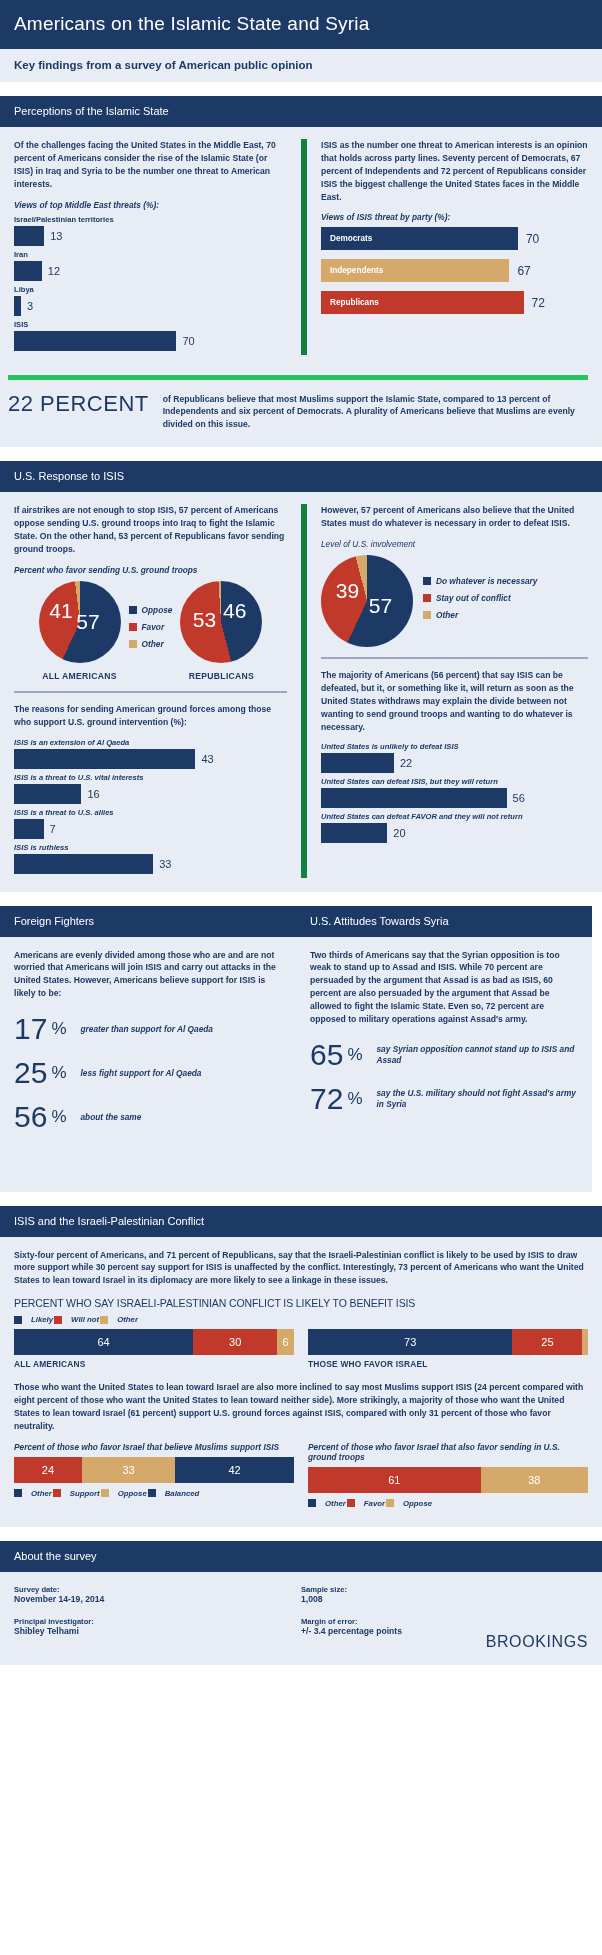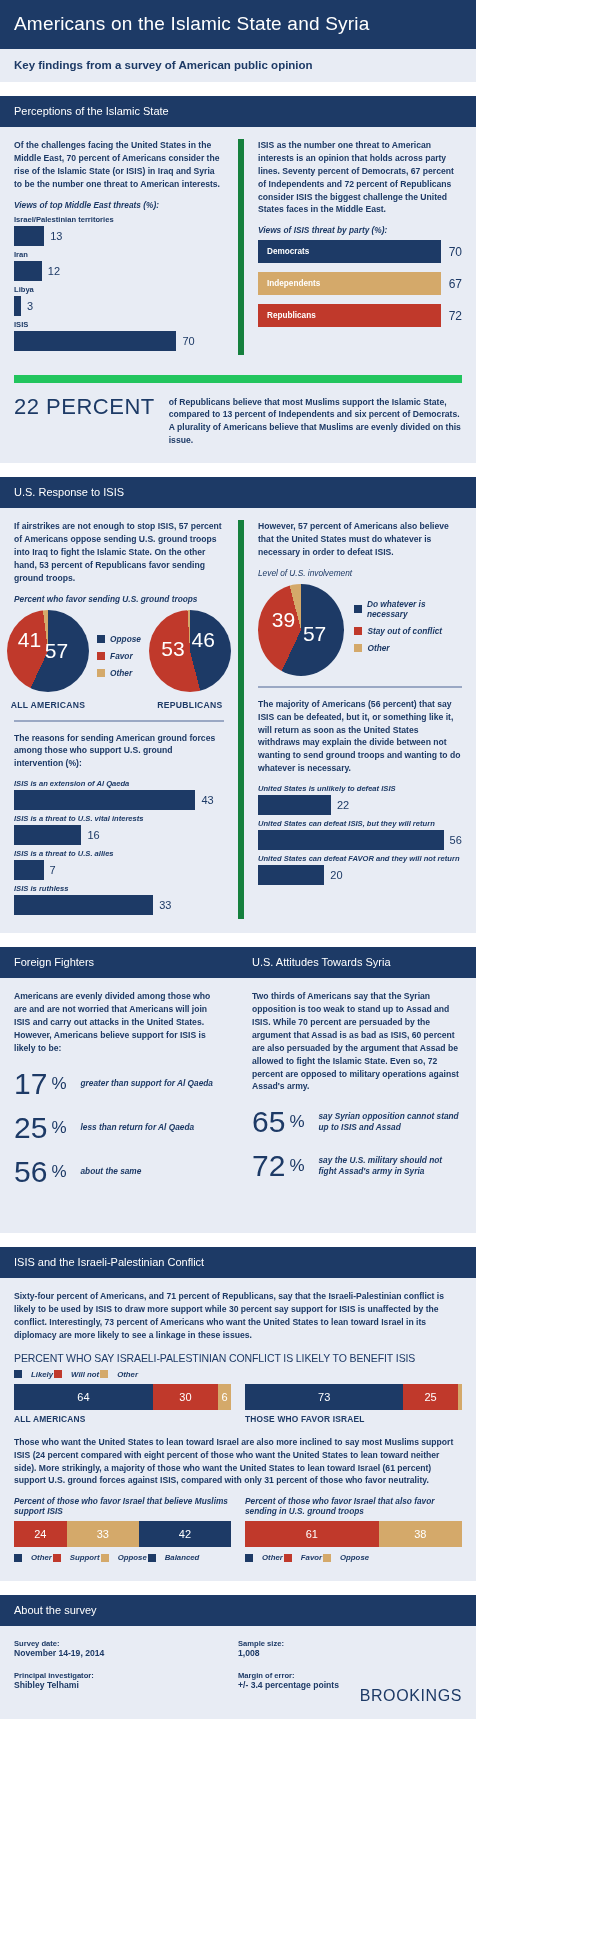--- a/index.html
+++ b/index.html
@@ -3,21 +3,21 @@
 <meta charset="utf-8">
 <style>
   * { box-sizing: border-box; margin: 0; padding: 0; }
   body {
     width: 602px;
     background: #ffffff;
     font-family: "Liberation Sans", sans-serif;
     color: #1d3a66;
     -webkit-font-smoothing: antialiased;
   }
-  .page { width: 476px; padding: 0 0 14px 0; }
+  .page { width: 602px; padding: 0 0 14px 0; }
 
   
   .title-bar {
     background: #1d3a66;
     color: #ffffff;
     padding: 13px 14px 14px 14px;
     font-size: 19px;
     font-weight: 400;
     letter-spacing: .2px;
   }
@@ -58,21 +58,21 @@
 
   
   .partyrow { display: flex; align-items: center; margin-bottom: 9px; }
   .partybar {
     height: 23px; display: flex; align-items: center;
     padding-left: 9px; color: #ffffff; font-size: 8.2px; font-weight: bold;
   }
   .partyval { font-size: 12px; margin-left: 8px; color: #1d3a66; }
 
   
-  .callout { border-top: 8px solid #22c55e; margin: 6px 14px 0 14px; padding: 11px 0 4px 0; display: flex; }
+  .callout { border-top: 5px solid #22c55e; margin: 6px 14px 0 8px; padding: 11px 0 4px 0; display: flex; }
   .callout-num { font-size: 22px; font-weight: normal; letter-spacing: .5px; white-space: nowrap; padding-right: 14px; }
   .callout-txt { font-size: 8.6px; line-height: 1.5; font-weight: bold; padding-top: 2px; }
 
   
   .pierow { display: flex; align-items: center; justify-content: center; gap: 8px; margin-top: 6px; }
   .pieunit { text-align: center; }
   .pie { width: 82px; height: 82px; border-radius: 50%; position: relative; }
   .pielabel { font-size: 8.6px; font-weight: bold; margin-top: 8px; letter-spacing: .3px; }
   .pnum { position: absolute; color: #fff; font-size: 21px; font-weight: normal; }
   .legend { font-size: 8.3px; font-style: italic; font-weight: bold; }
@@ -311,21 +311,21 @@
         <p class="txt">Americans are evenly divided among those who are and are not worried that Americans will join ISIS and carry out attacks in the United States. However, Americans believe support for ISIS is likely to be:</p>
         <div id="ff-stats">
             <div class="stat">
               <span class="stat-num">17</span>
               <span class="stat-pct">%</span>
               <span class="stat-txt">greater than support for Al Qaeda</span>
             </div>
             <div class="stat">
               <span class="stat-num">25</span>
               <span class="stat-pct">%</span>
-              <span class="stat-txt">less than return for Al Qaeda</span>
+              <span class="stat-txt">less fight support for Al Qaeda</span>
             </div>
             <div class="stat">
               <span class="stat-num">56</span>
               <span class="stat-pct">%</span>
               <span class="stat-txt">about the same</span>
             </div>
           </div>
       </div>
     </div>
     <div class="section" style="width:296px">

